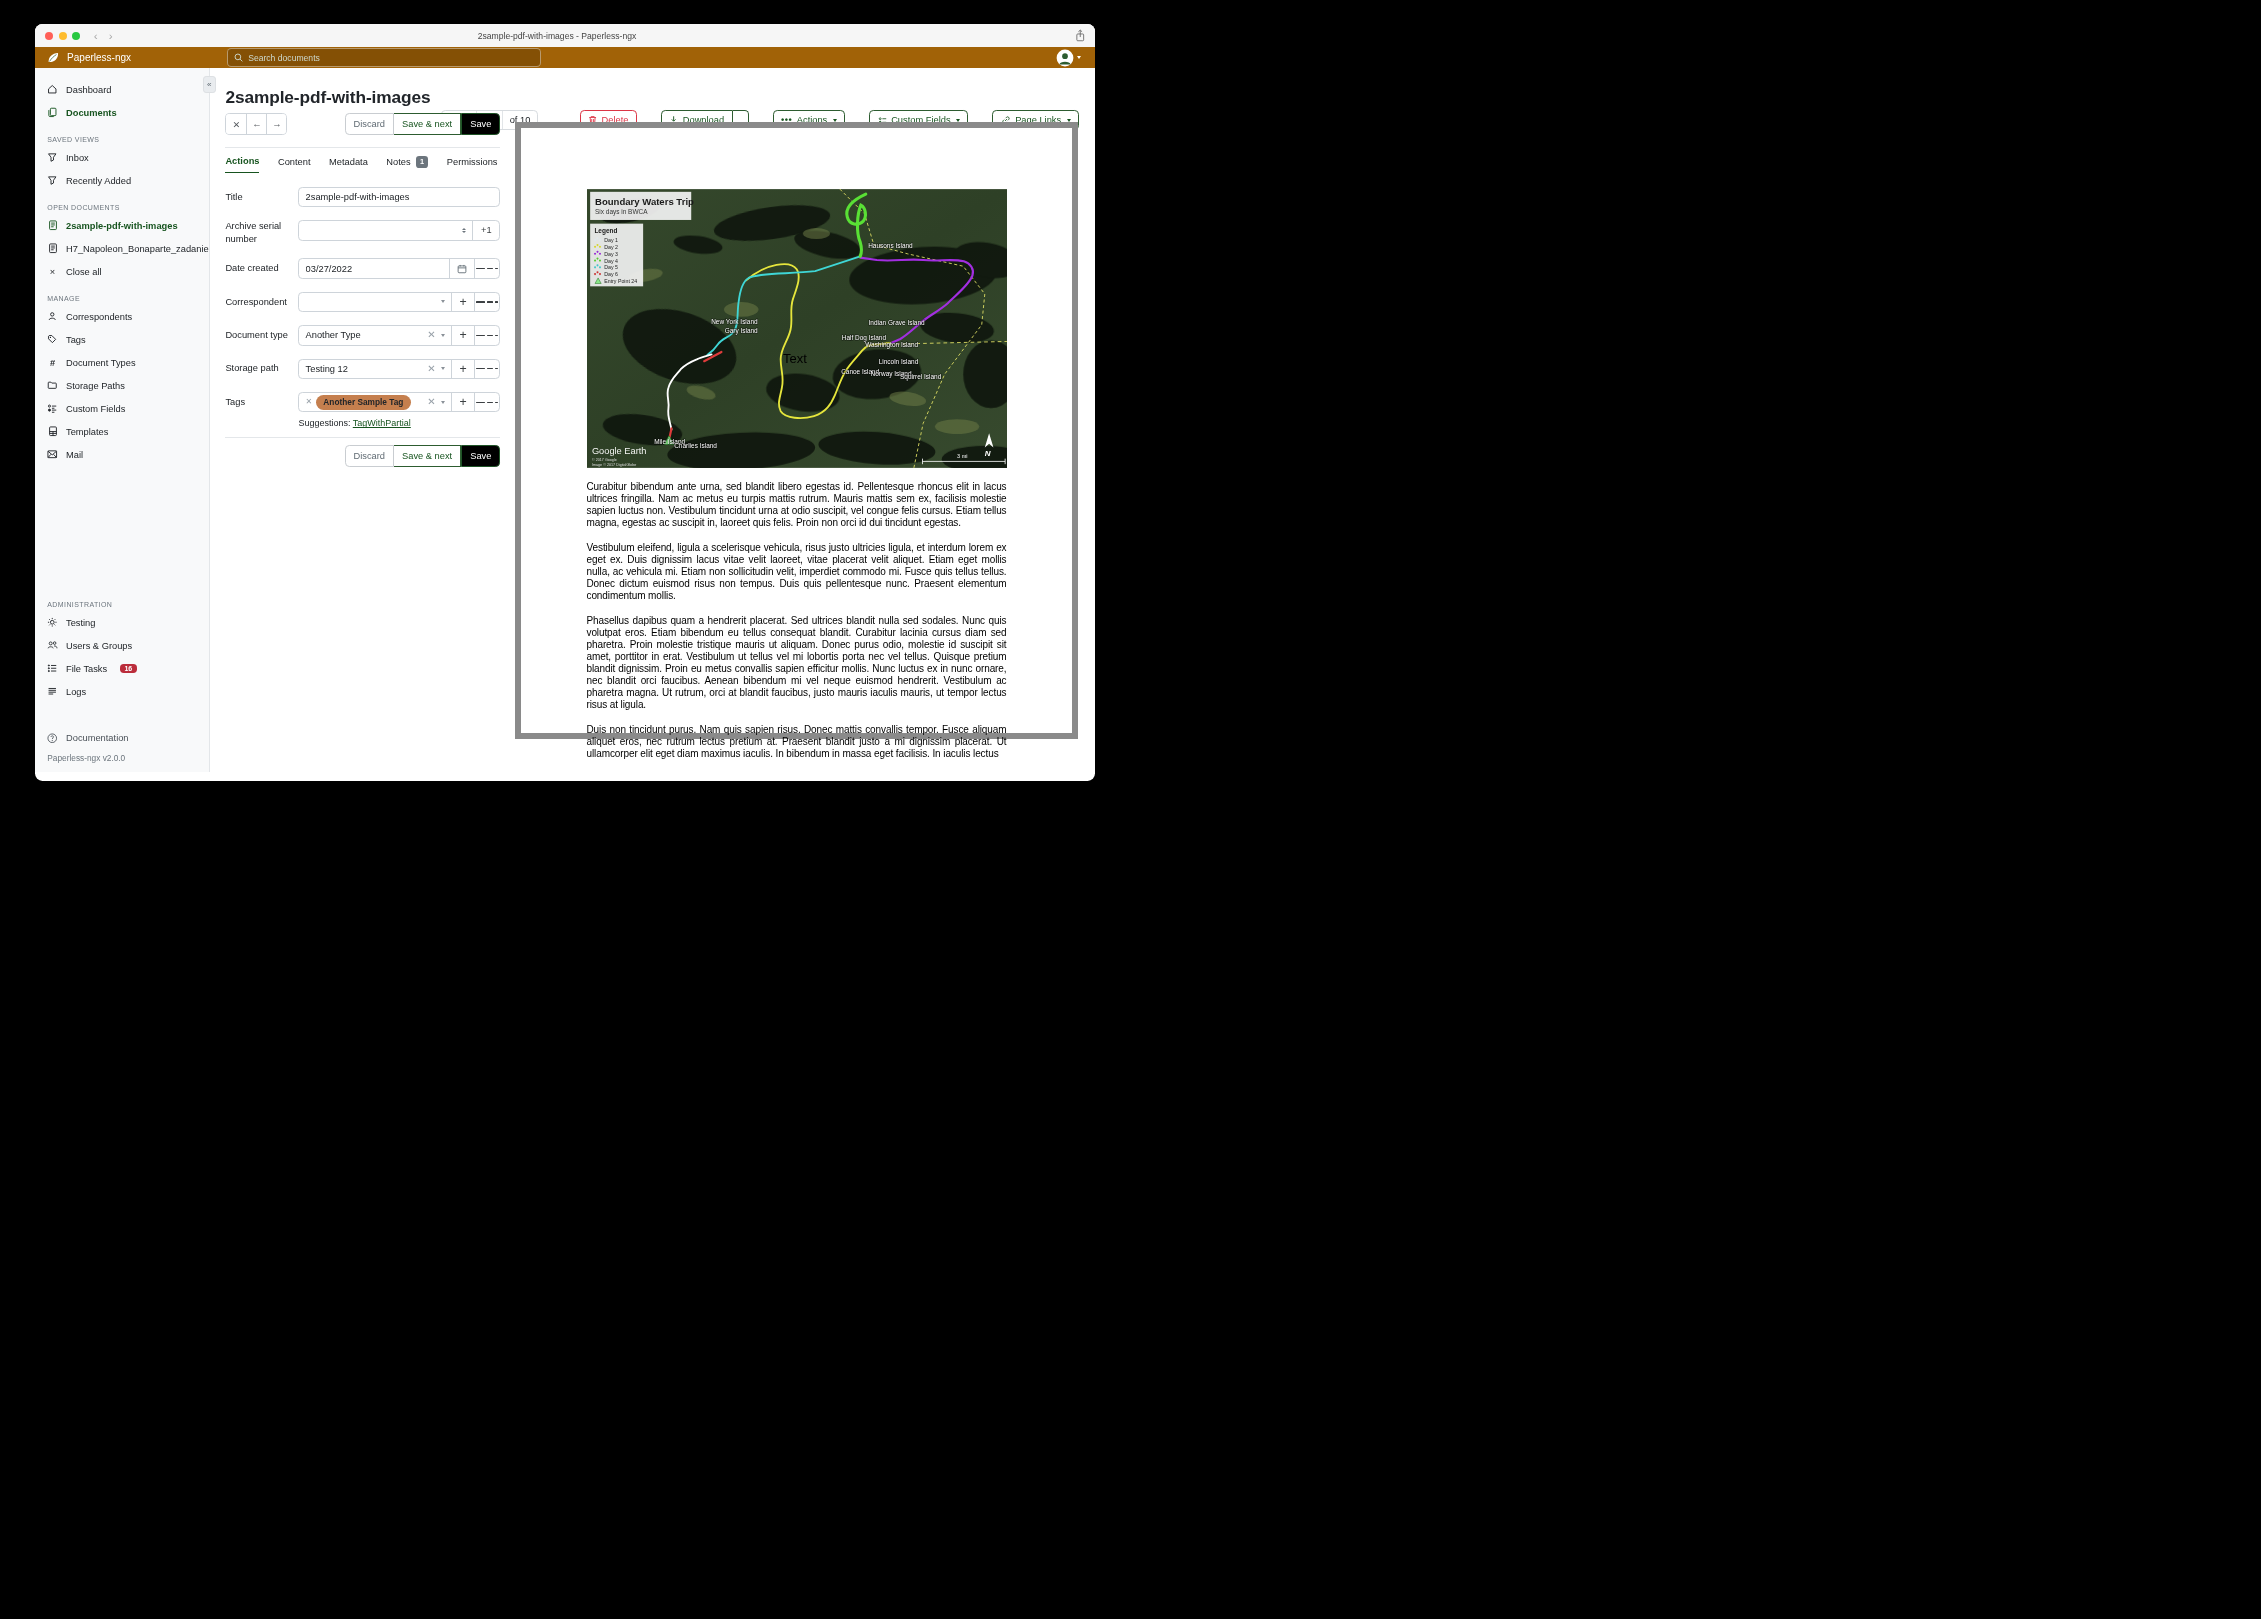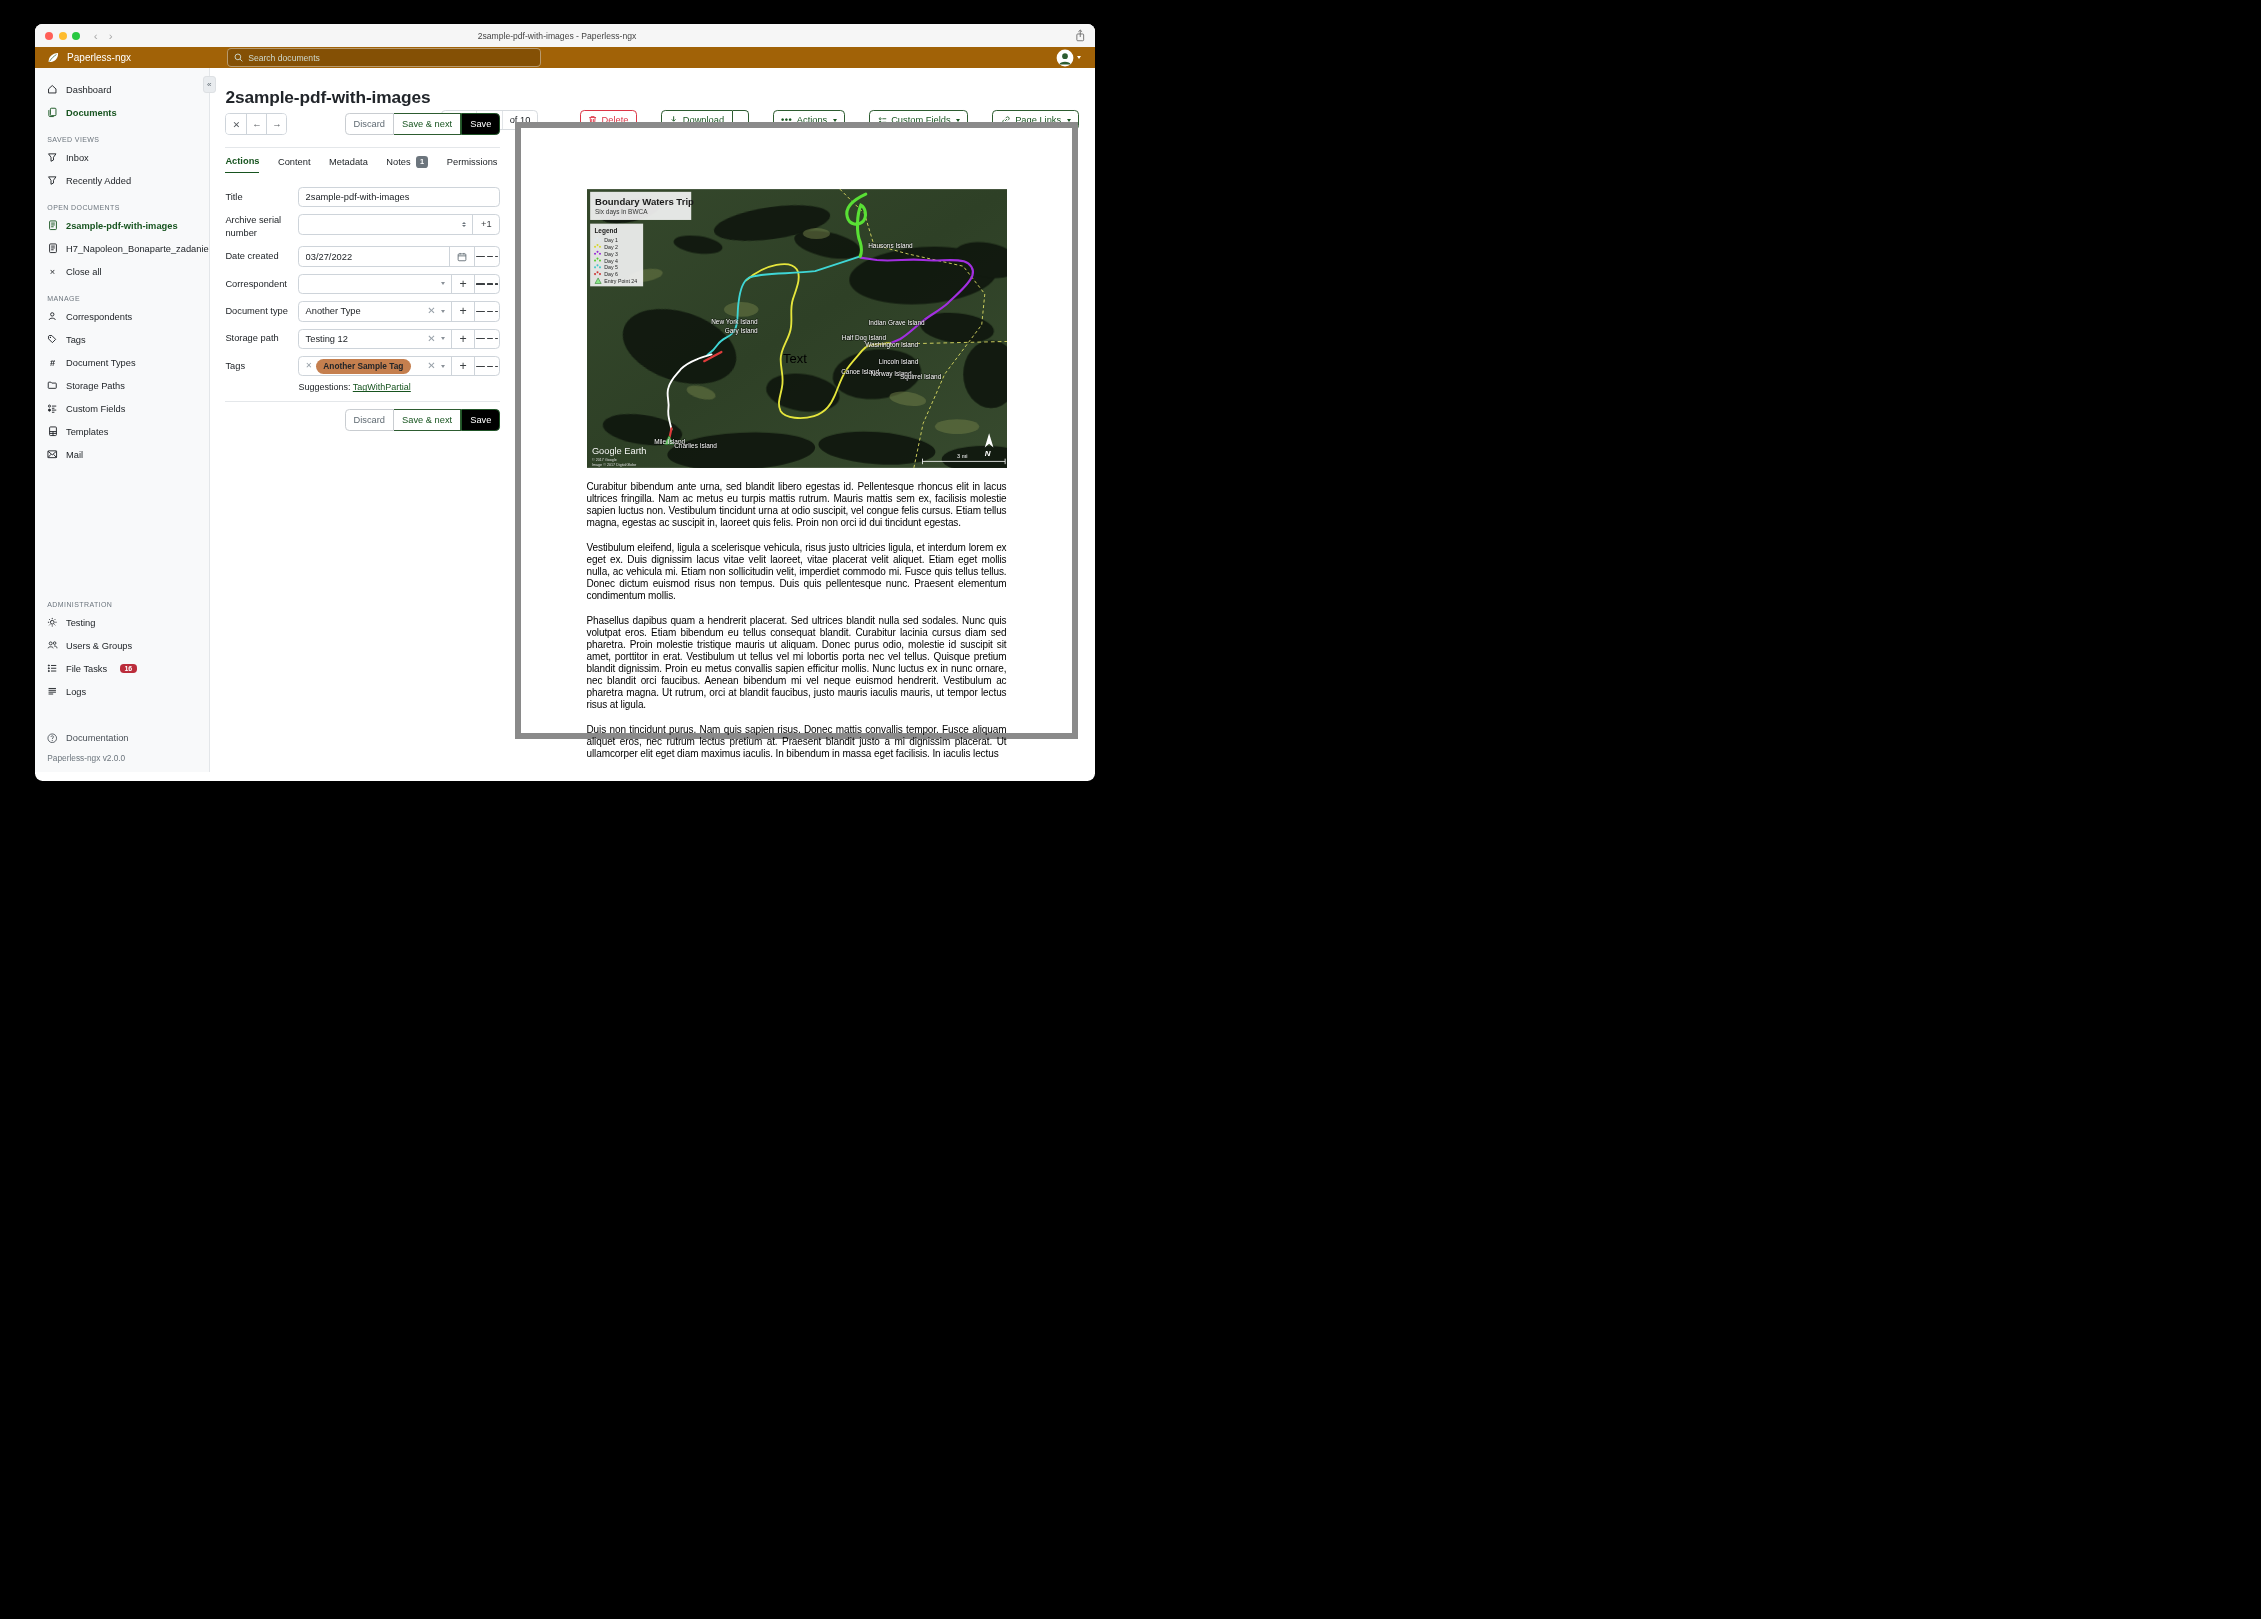--- a/index.html
+++ b/index.html
@@ -63,21 +63,21 @@
   .savegrp { display:flex; }
   .sg { height:22px; display:flex; align-items:center; padding:0 8px; font-size:9.3px; background:#fff; }
   .sg.discard { border:0.6px solid #c9cdd1; color:#5f6a72; border-radius:4.3px 0 0 4.3px; }
   .sg.savenext { border:0.6px solid #2d5c30; border-left:none; color:#17541f; }
   .sg.save { background:#000000; border:0.6px solid #1f5427; color:#fff; border-radius:0 4.3px 4.3px 0; }
   hr.div { border:none; border-top:0.6px solid #e4e7ea; margin:12.3px 0 8px; }
   .tabs { display:flex; gap:18.5px; font-size:9.3px; color:#212529; margin-bottom:13.6px; }
   .tab { padding-bottom:5.6px; display:flex; align-items:center; gap:5px; }
   .tab.active { color:#17541f; font-weight:bold; border-bottom:1.9px solid #17541f; }
   .badge-gray { background:#6c757d; color:#fff; font-size:7.4px; font-weight:bold; border-radius:3.1px; padding:1.2px 4.3px; }
-  .frow { display:flex; margin-bottom:7px; }
+  .frow { display:flex; margin-bottom:13px; }
   .frow label { width:73px; font-size:9.3px; color:#212529; align-self:center; line-height:1.35; padding-right:5px; }
   .igroup { flex:1; display:flex; height:20.4px; border:0.6px solid #ced4da; border-radius:4.3px; background:#fff; overflow:hidden; }
   .ifield { flex:1; position:relative; display:flex; align-items:center; padding:0 6.2px; font-size:9.3px; color:#212529; gap:3.7px; min-width:0; }
   .ifield input { border:none; outline:none; width:100%; font-size:9.3px; font-family:inherit; color:#212529; background:transparent; }
   .iseg { width:25px; border-left:0.6px solid #ced4da; display:flex; align-items:center; justify-content:center; color:#3c4043; flex-shrink:0; }
   .iseg.plus { font-size:12.3px; font-weight:300; width:23.5px; }
   .fright { margin-left:auto; display:flex; align-items:center; gap:5px; color:#8a9198; }
   .x-clear { font-size:10px; color:#97a0a8; line-height:1; }
   .caret-g { width:0; height:0; border-left:2.8px solid transparent; border-right:2.8px solid transparent; border-top:3.1px solid #8a9198; }
   .filter-ic span { display:block; height:1.2px; background:#3c4043; margin:1.5px auto; border-radius:0.6px; }

